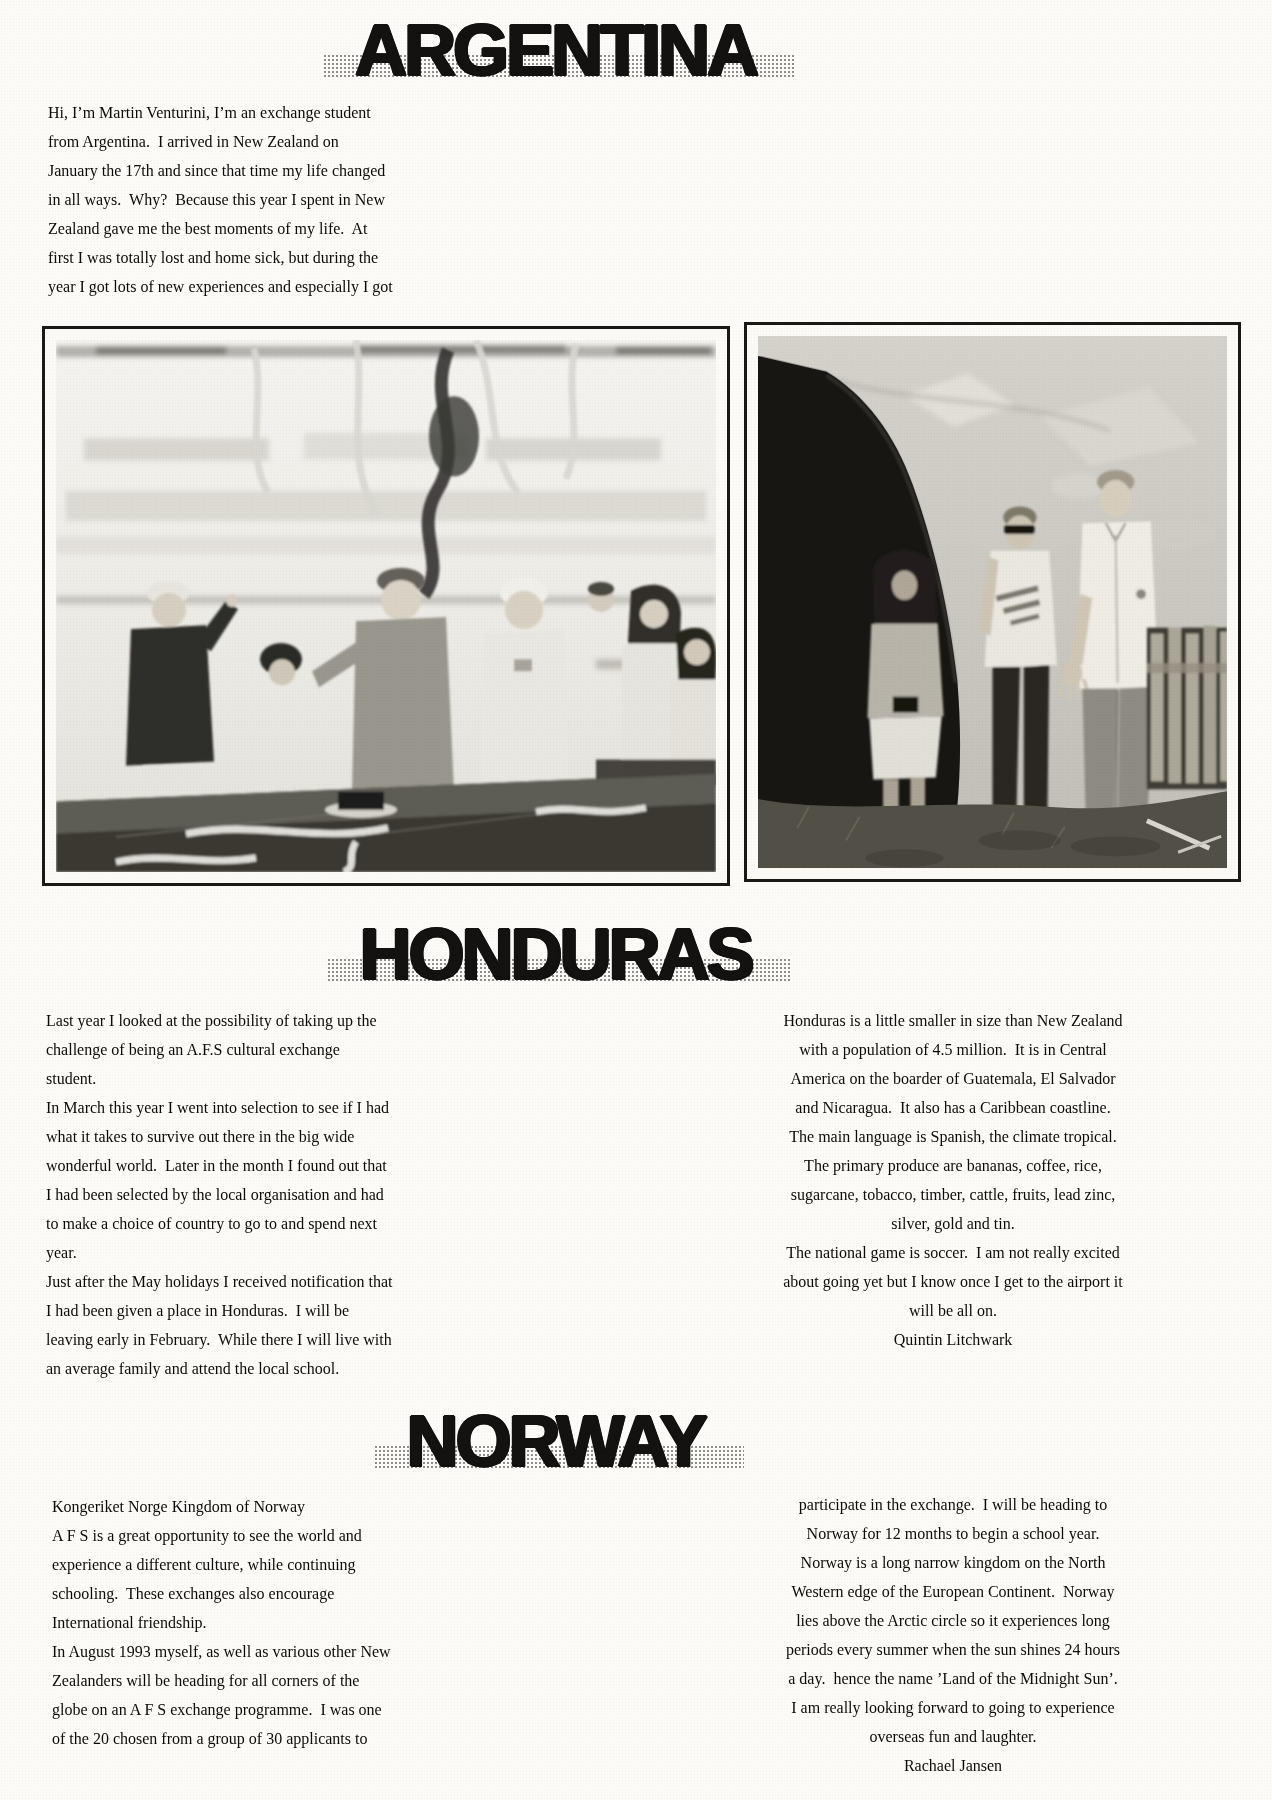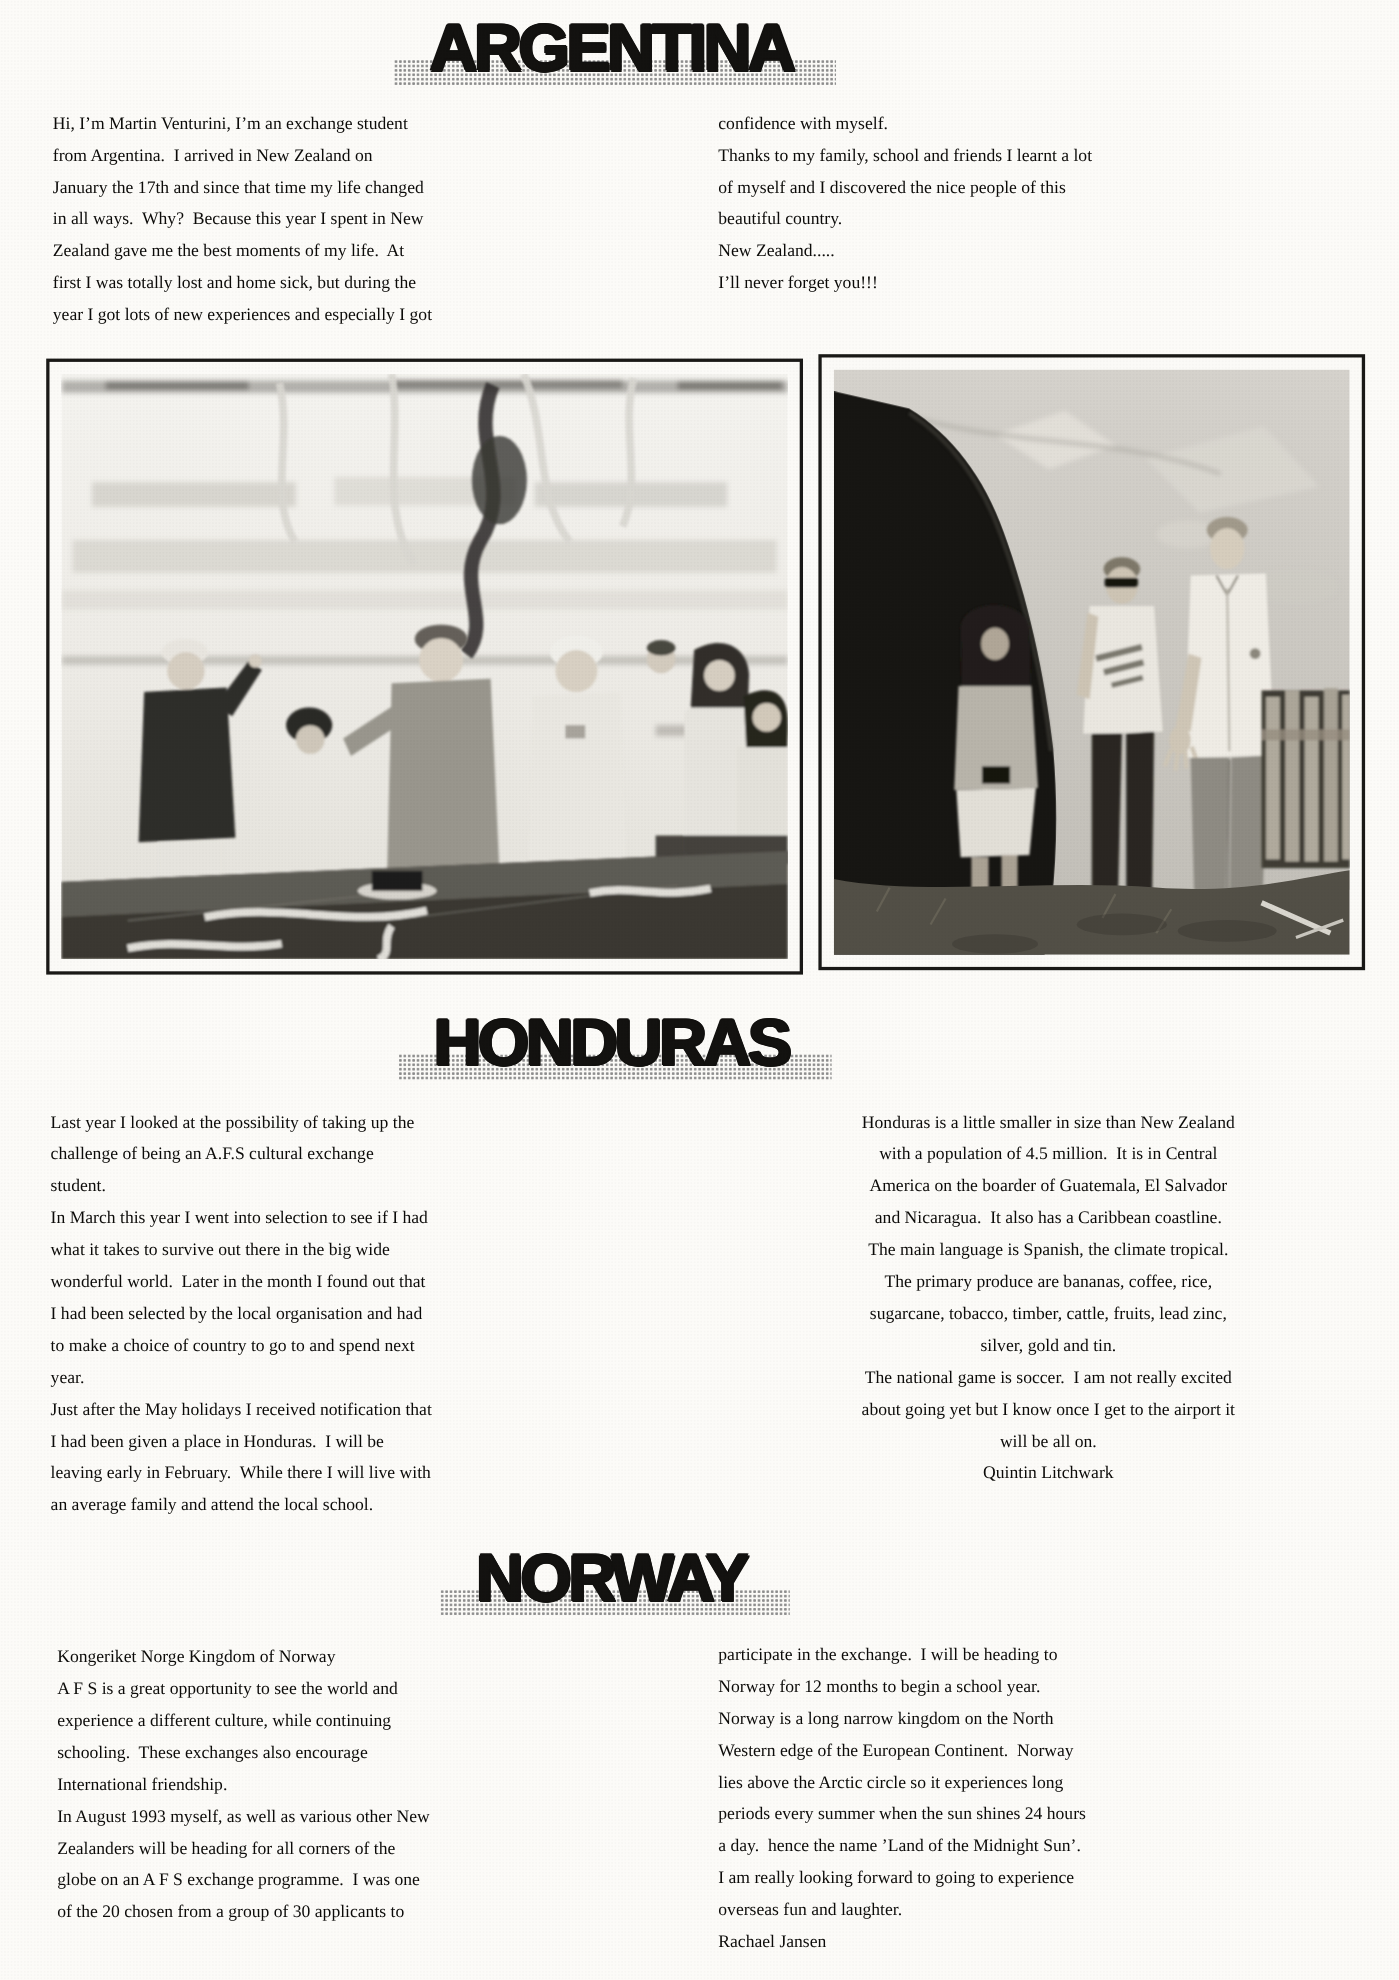--- a/index.html
+++ b/index.html
@@ -9,21 +9,21 @@
     font-family:"Liberation Serif", serif; color:#0d0c0a;
   }
   .noise{
     position:absolute; inset:0; pointer-events:none; z-index:50;
     background-image:radial-gradient(#000 .5px, transparent .6px);
     background-size:3px 3px; opacity:.03;
   }
   .big-title{
     position:absolute; left:0; width:1110px; text-align:center;
     font-family:"Liberation Sans", sans-serif; font-weight:900;
-    font-size:60px; line-height:1; letter-spacing:-3px; color:#131210;
+    font-size:72px; line-height:1; letter-spacing:-3px; color:#131210;
   }
   .big-title .t{position:relative; display:inline-block; padding:0 6px;}
   .big-title .band{
     position:absolute; left:-26px; right:-34px; top:40px; height:24px; z-index:0;
     background-image:radial-gradient(#8e8e8e 1.1px, rgba(0,0,0,0) 1.25px);
     background-size:4px 4px;
   }
   .big-title .txt{
     position:relative; z-index:1;
     text-shadow:1px 0 #131210,-1px 0 #131210,2px 0 #131210,
@@ -52,26 +52,20 @@
       <span class="txt">ARGENTINA</span>
     </span>
   </div>
   <div class="col" style="left:48px; top:98px; width:575px;">Hi, I’m Martin Venturini, I’m an exchange student
 from Argentina.  I arrived in New Zealand on
 January the 17th and since that time my life changed
 in all ways.  Why?  Because this year I spent in New
 Zealand gave me the best moments of my life.  At
 first I was totally lost and home sick, but during the
 year I got lots of new experiences and especially I got</div>
-  <div class="col" style="left:653px; top:98px; width:600px;">confidence with myself.
-Thanks to my family, school and friends I learnt a lot
-of myself and I discovered the nice people of this
-beautiful country.
-New Zealand.....
-I’ll never forget you!!!</div>
 
   <div class="photo-frame" style="left:42px; top:326px; width:688px; height:560px;" aria-label="Black-and-white photo: group of students at an indoor farewell party, paper streamers hanging above a long dark table with a cake">
     <svg viewBox="0 0 660 530" preserveAspectRatio="none">
       <defs>
         <filter id="s1" x="-20%" y="-20%" width="140%" height="140%">
             <feGaussianBlur stdDeviation="1.1"></feGaussianBlur>
           </filter>
         <filter id="s2" x="-20%" y="-20%" width="140%" height="140%">
             <feGaussianBlur stdDeviation="2.6"></feGaussianBlur>
           </filter>
@@ -280,21 +274,21 @@
   </div>
   <div class="col" style="left:52px; top:1492px; width:580px;">Kongeriket Norge Kingdom of Norway
 A F S is a great opportunity to see the world and
 experience a different culture, while continuing
 schooling.  These exchanges also encourage
 International friendship.
 In August 1993 myself, as well as various other New
 Zealanders will be heading for all corners of the
 globe on an A F S exchange programme.  I was one
 of the 20 chosen from a group of 30 applicants to</div>
-  <div class="col" style="left:653px; top:1490px; width:600px;">participate in the exchange.  I will be heading to
+  <div class="col" style="left:653px; top:1490px; width:600px;text-align:center;">participate in the exchange.  I will be heading to
 Norway for 12 months to begin a school year.
 Norway is a long narrow kingdom on the North
 Western edge of the European Continent.  Norway
 lies above the Arctic circle so it experiences long
 periods every summer when the sun shines 24 hours
 a day.  hence the name ’Land of the Midnight Sun’.
 I am really looking forward to going to experience
 overseas fun and laughter.
 Rachael Jansen</div>
 </div>

